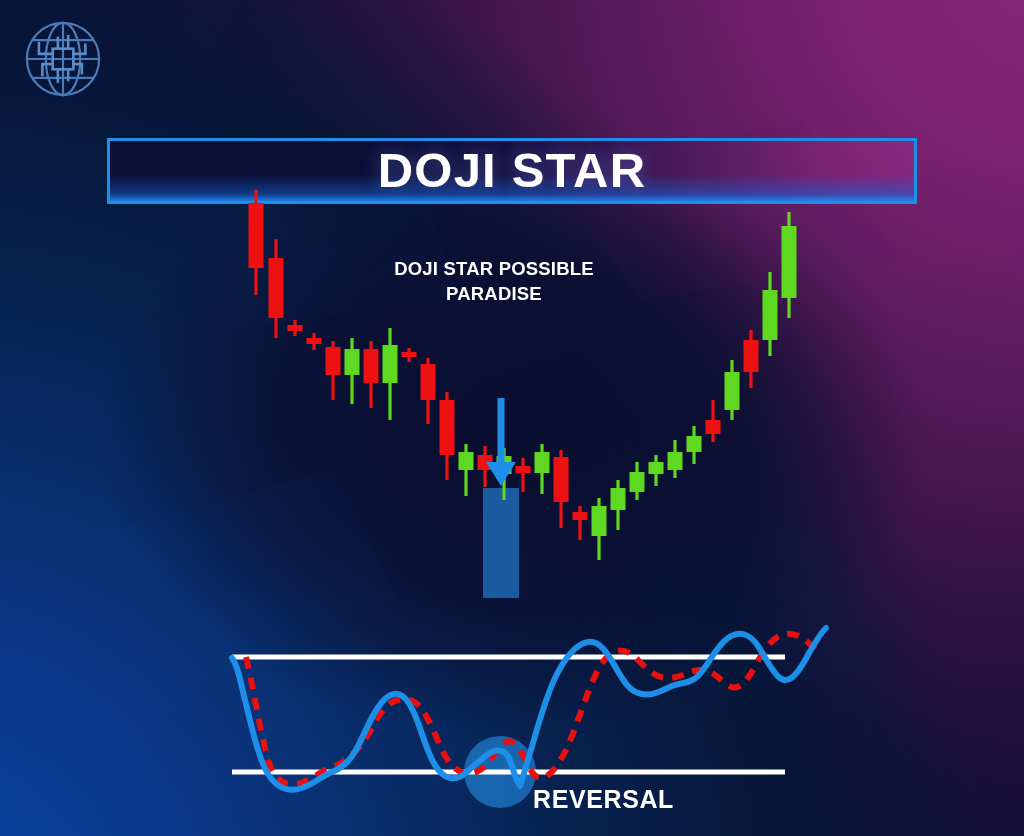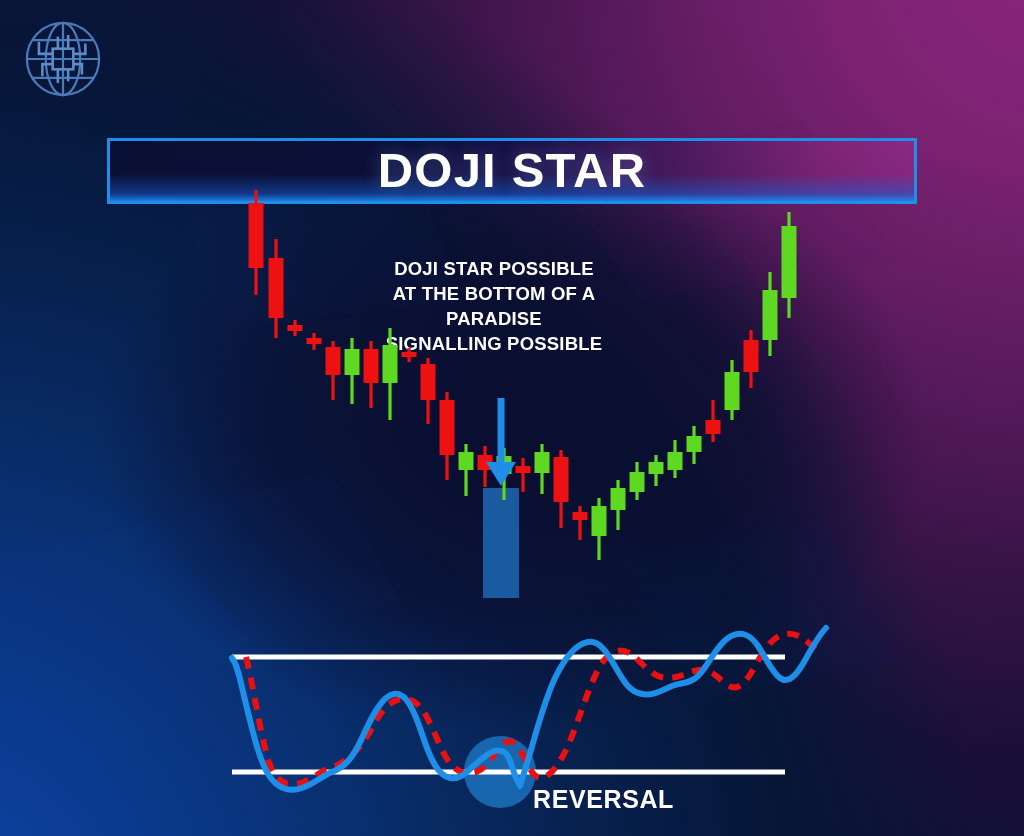--- a/index.html
+++ b/index.html
@@ -145,23 +145,21 @@
     </svg>
   </div>
 
   <div class="banner">
     <div class="banner-bg"></div>
     <div class="banner-title">DOJI STAR</div>
   </div>
 
   <div class="annot">
     <div>DOJI STAR POSSIBLE</div>
-    <div>AT THE BOTTOM OF A</div>
     <div>PARADISE</div>
-    <div>SIGNALLING POSSIBLE</div>
   </div>
 
   <svg class="candle-svg" viewBox="0 0 1024 430">
     <rect id="doji-box" x="483" y="298" width="36" height="110" fill="#1a5a9e"></rect>
     <g id="candles">
         <rect x="254.4" y="-27" width="3.2" height="132" fill="#ee1111"></rect>
         <rect x="248.5" y="13" width="15" height="65" fill="#ee1111"></rect>
         <rect x="274.4" y="49" width="3.2" height="99" fill="#ee1111"></rect>
         <rect x="268.5" y="68" width="15" height="60" fill="#ee1111"></rect>
         <rect x="293.4" y="130" width="3.2" height="16" fill="#ee1111"></rect>

